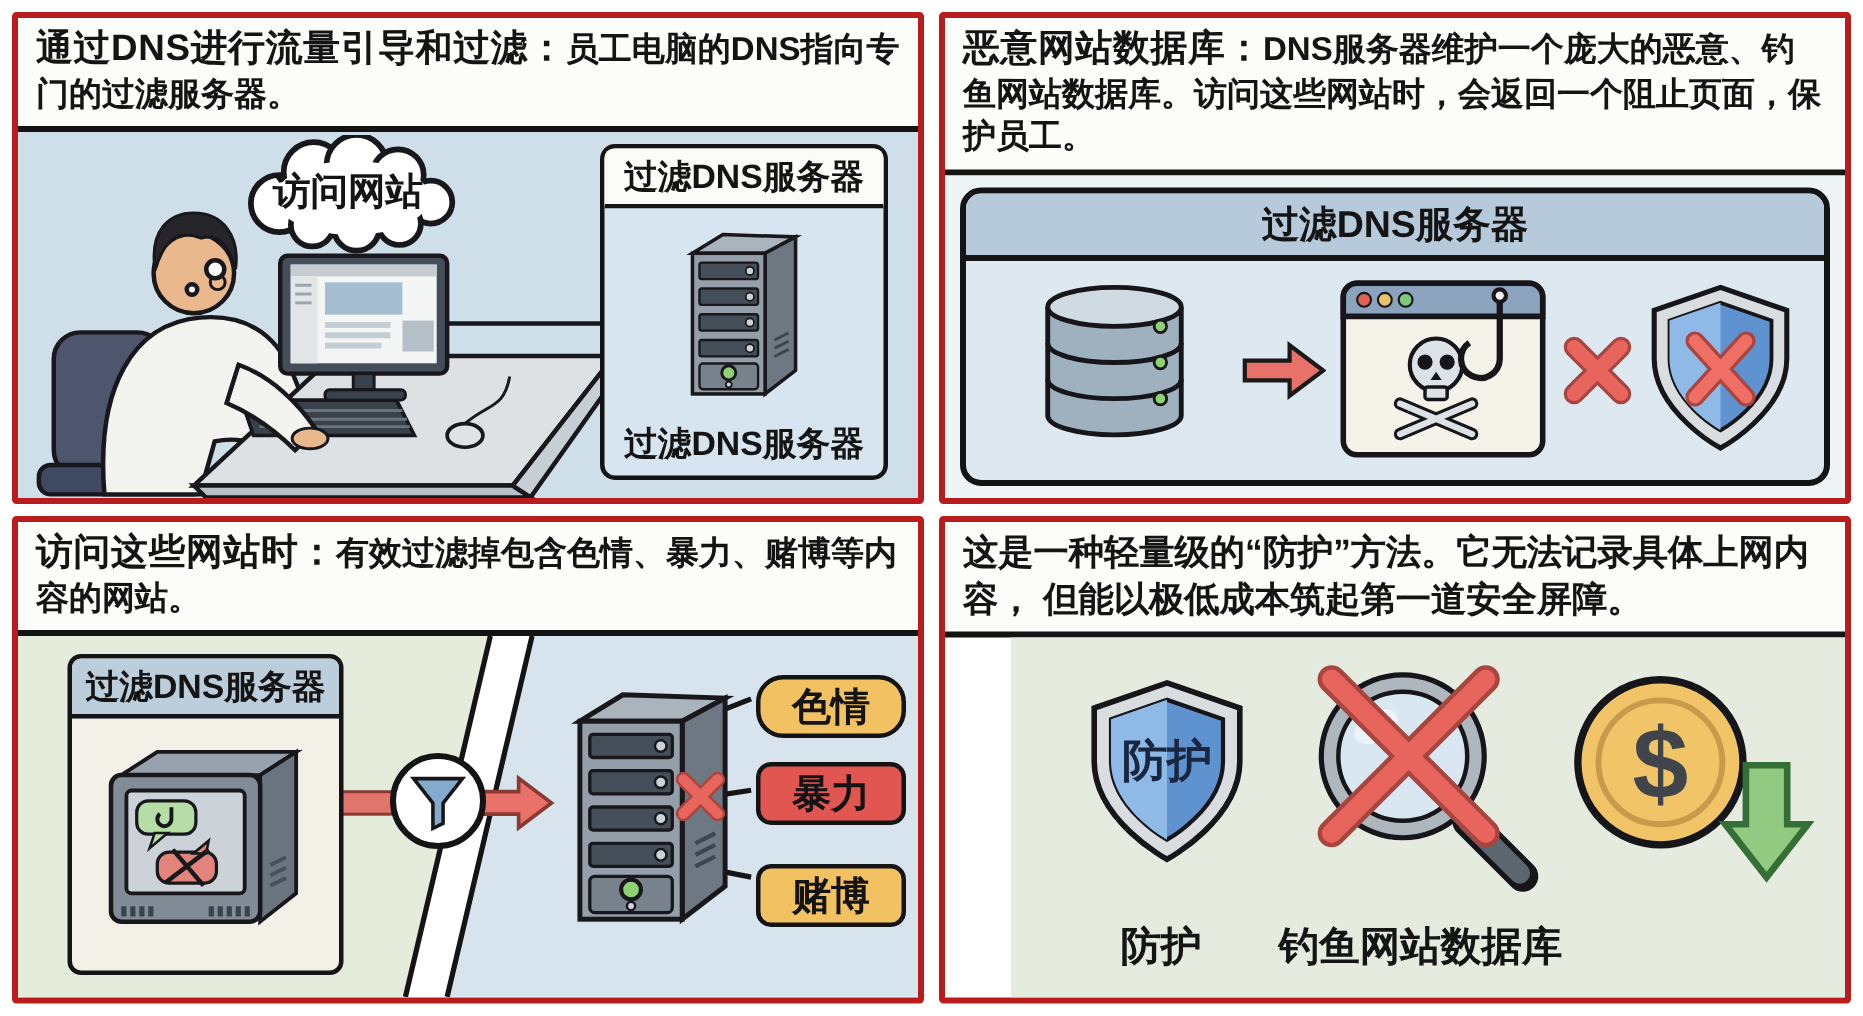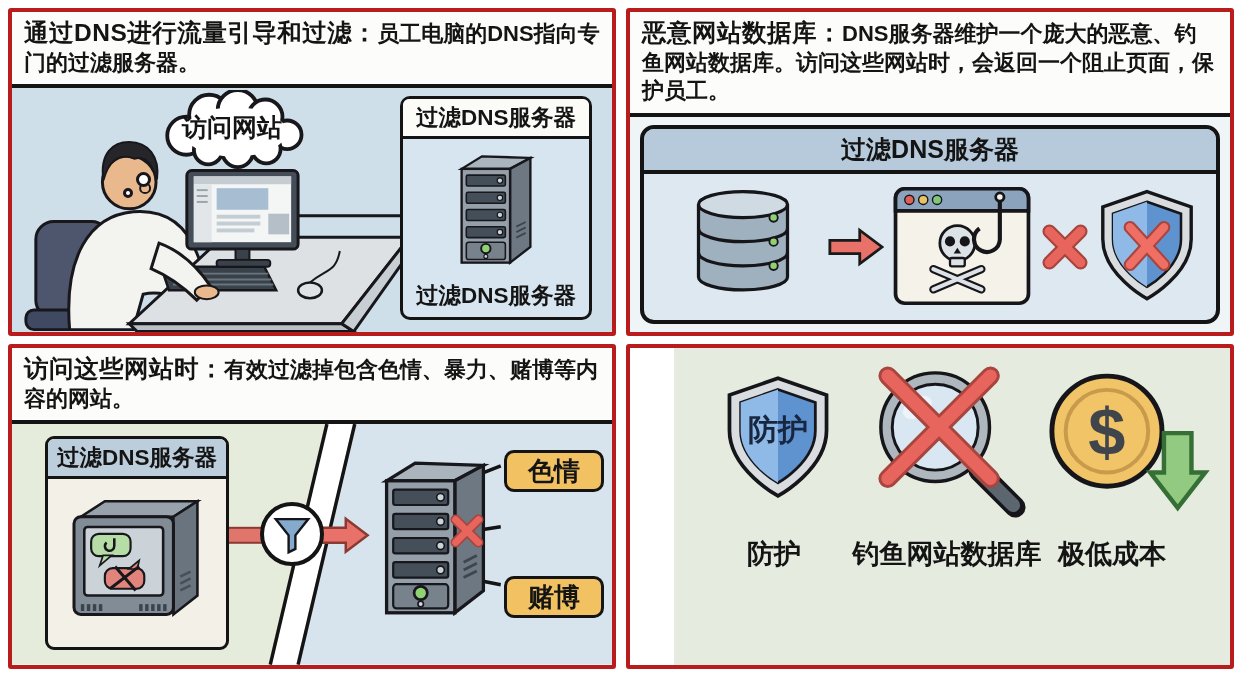--- a/index.html
+++ b/index.html
@@ -351,26 +351,30 @@
         <g stroke="#a8453e" stroke-width="16" stroke-linecap="round">
             <line x1="12" y1="12" x2="48" y2="48"></line>
             <line x1="48" y1="12" x2="12" y2="48"></line>
           </g>
         <g stroke="#e8655d" stroke-width="11" stroke-linecap="round">
             <line x1="12" y1="12" x2="48" y2="48"></line>
             <line x1="48" y1="12" x2="12" y2="48"></line>
           </g>
       </svg>
 
-      <div class="tag yellow" style="top:26px;">色情</div>
+      <div class="tag yellow" style="top:26px;border-radius:18px;">色情</div>
+      <div class="tag red" style="top:84px;">暴力</div>
       <div class="tag yellow" style="top:152px;">赌博</div>
     </div>
   </section>
 
   <section class="panel">
+    <header class="panel-title">
+      <span style="font-size:23.5px;">这是一种轻量级的“防护”方法。它无法记录具体上网内容， 但能以极低成本筑起第一道安全屏障。</span>
+    </header>
     <div class="panel-body p4-body">
 
       <svg class="abs" style="left:48px;top:20px;" width="112" height="140" viewBox="0 0 120 140">
         <path d="M60,6 L112,24 V62 C112,104 60,132 60,132 C60,132 8,104 8,62 V24 Z" fill="#d9dde0" stroke="#16161a" stroke-width="4"></path>
         <path d="M60,18 L100,32 V62 C100,96 60,118 60,118 C60,118 20,96 20,62 V32 Z" fill="#5f93cf" stroke="#16161a" stroke-width="3"></path>
         <path d="M60,18 L60,118 C60,118 20,96 20,62 V32 Z" fill="#8fb9e6" stroke="none"></path>
       </svg>
       <div class="shield-word" style="left:48px;top:62px;width:112px;">防护</div>
 
       <svg class="abs" style="left:196px;top:14px;" width="158" height="158" viewBox="0 0 160 160">
@@ -394,17 +398,16 @@
         <circle cx="62" cy="64" r="56" fill="#f1c468" stroke="#16161a" stroke-width="5"></circle>
         <circle cx="62" cy="64" r="42" fill="none" stroke="#c79a4c" stroke-width="4"></circle>
         <text x="62" y="88" text-anchor="middle" font-size="68" font-weight="bold" fill="#3f454b" font-family="Liberation Sans, DejaVu Sans, sans-serif">$</text>
         <g>
           <path d="M120,66 H148 V106 H162 L134,142 L106,106 H120 Z" fill="#93ca82" stroke="#356f35" stroke-width="4.5"></path>
         </g>
       </svg>
 
       <div class="p4-label" style="left:40px;width:120px;">防护</div>
       <div class="p4-label" style="left:148px;width:250px;">钓鱼网站数据库</div>
-      <div class="p4-label" style="left:358px;width:160px;">极低成本</div>
     </div>
   </section>
 
 </div>
 
 </body></html>

